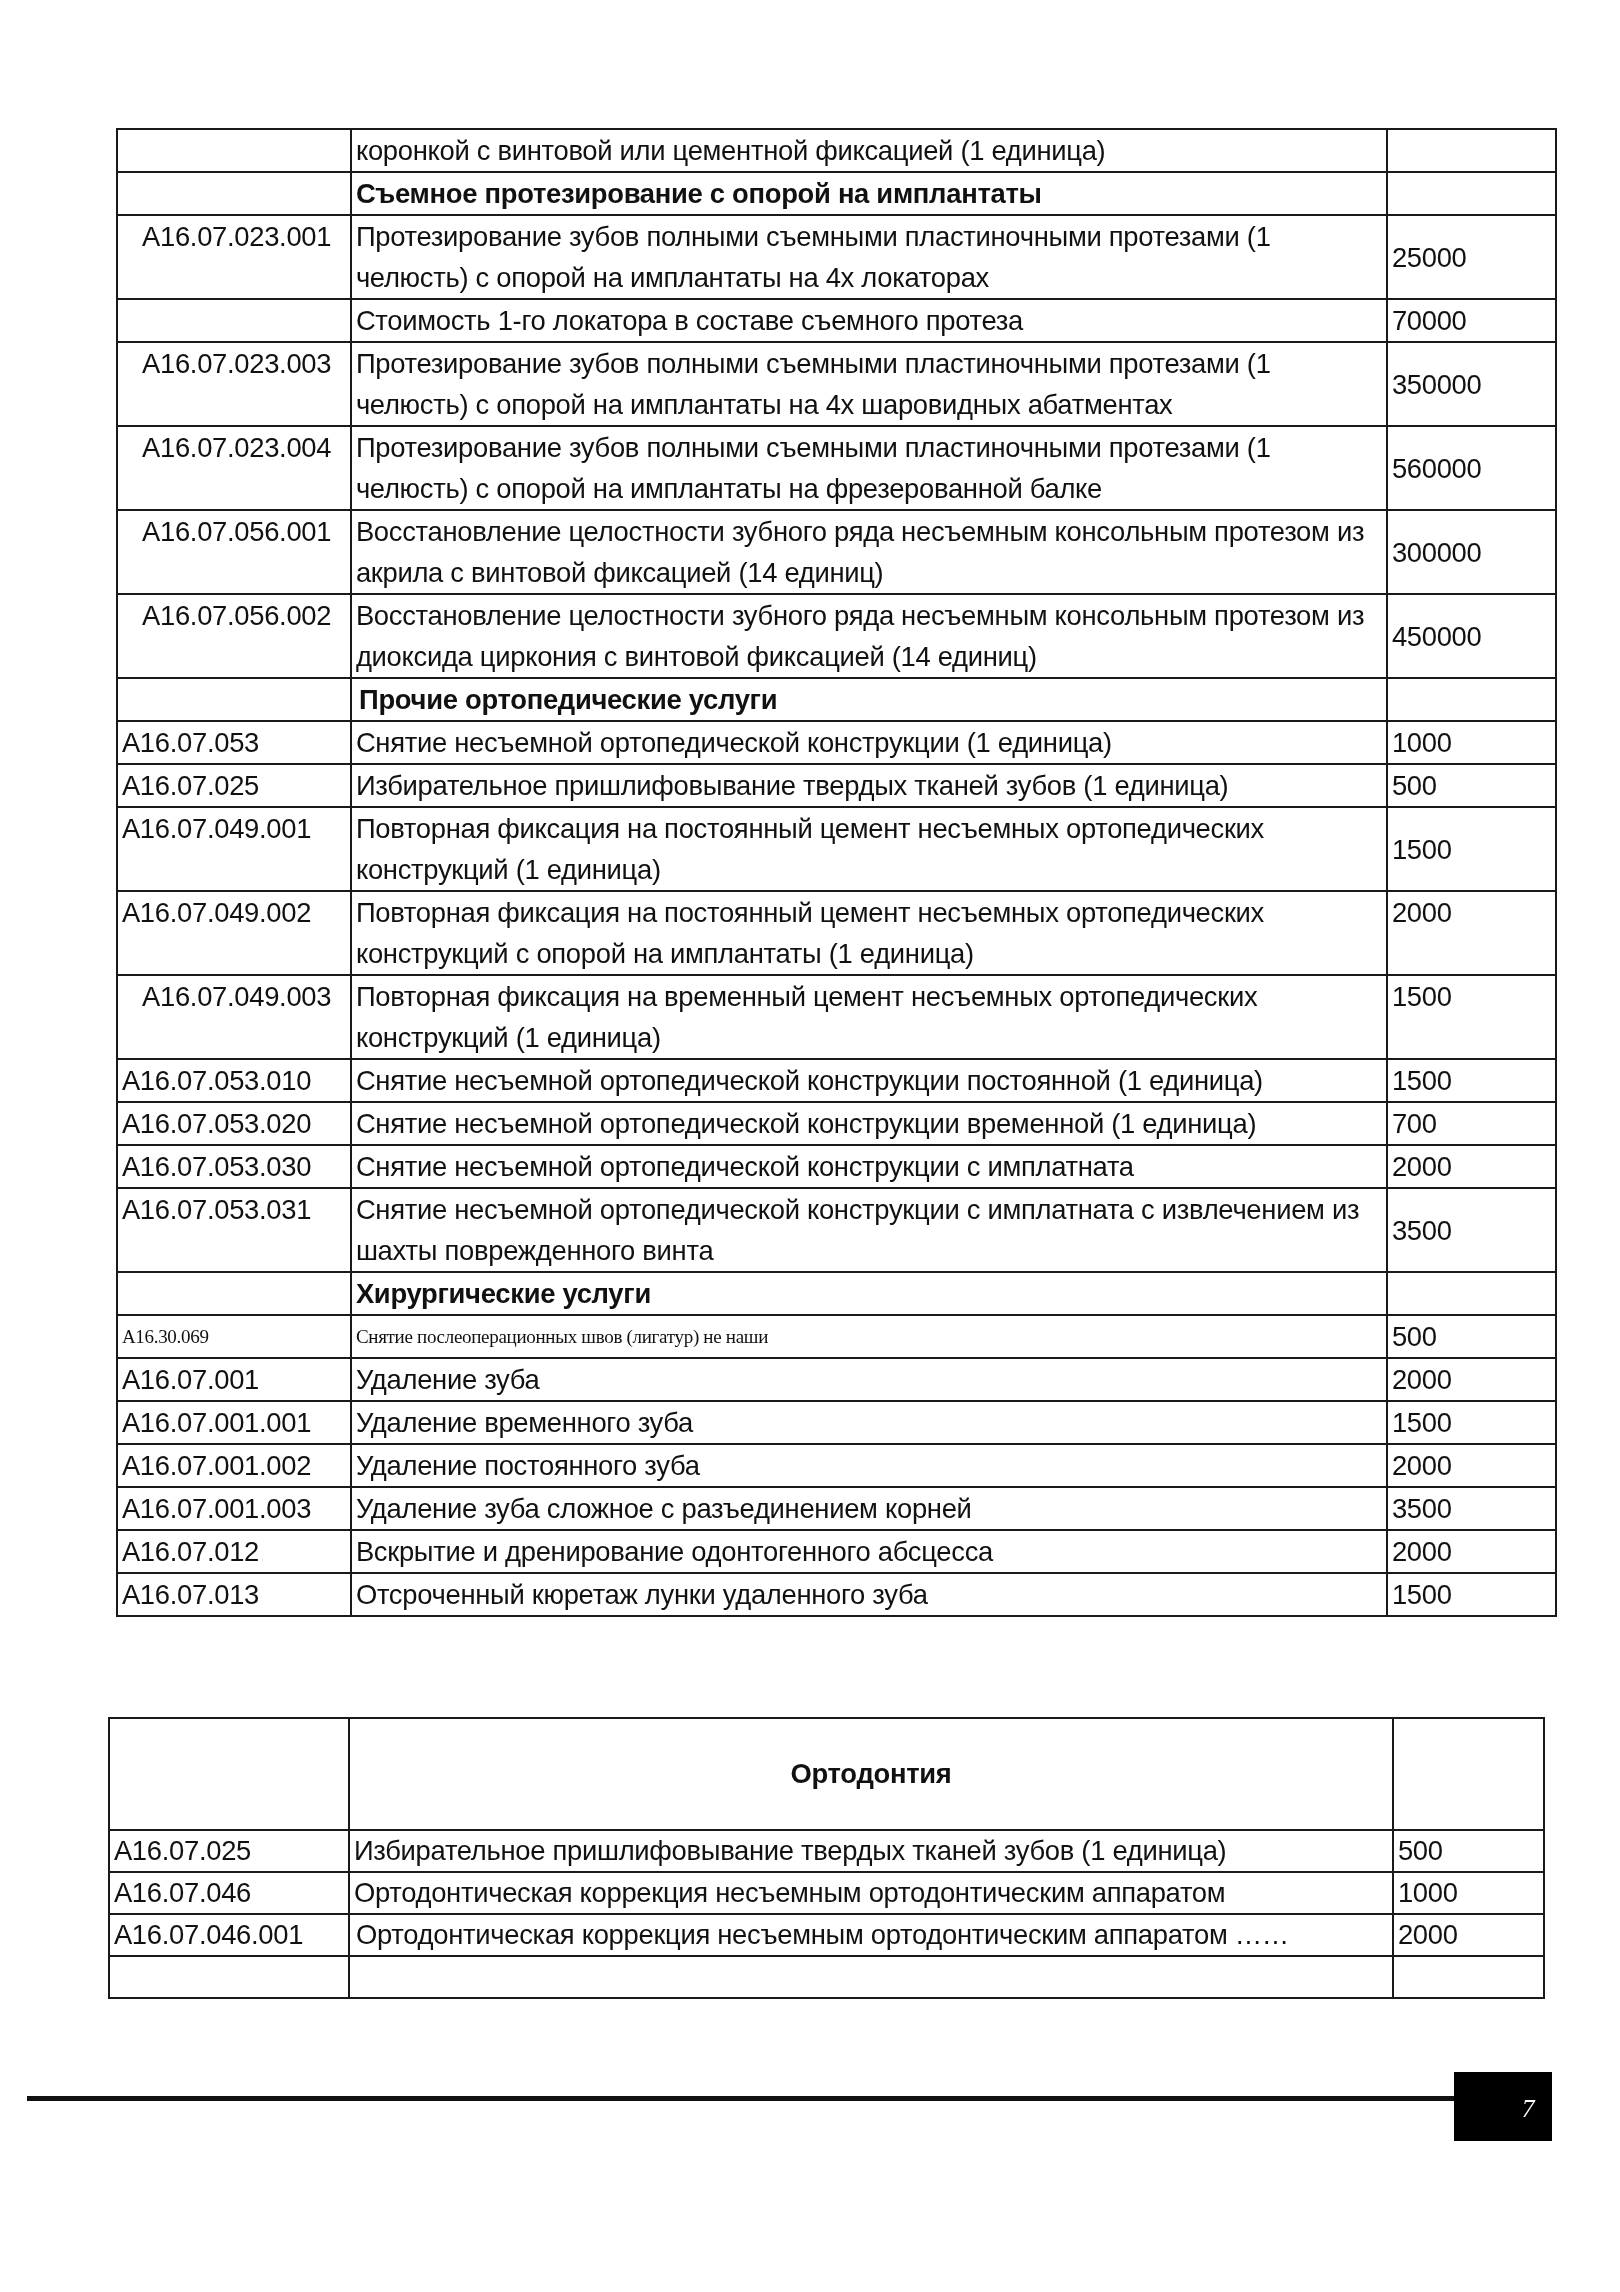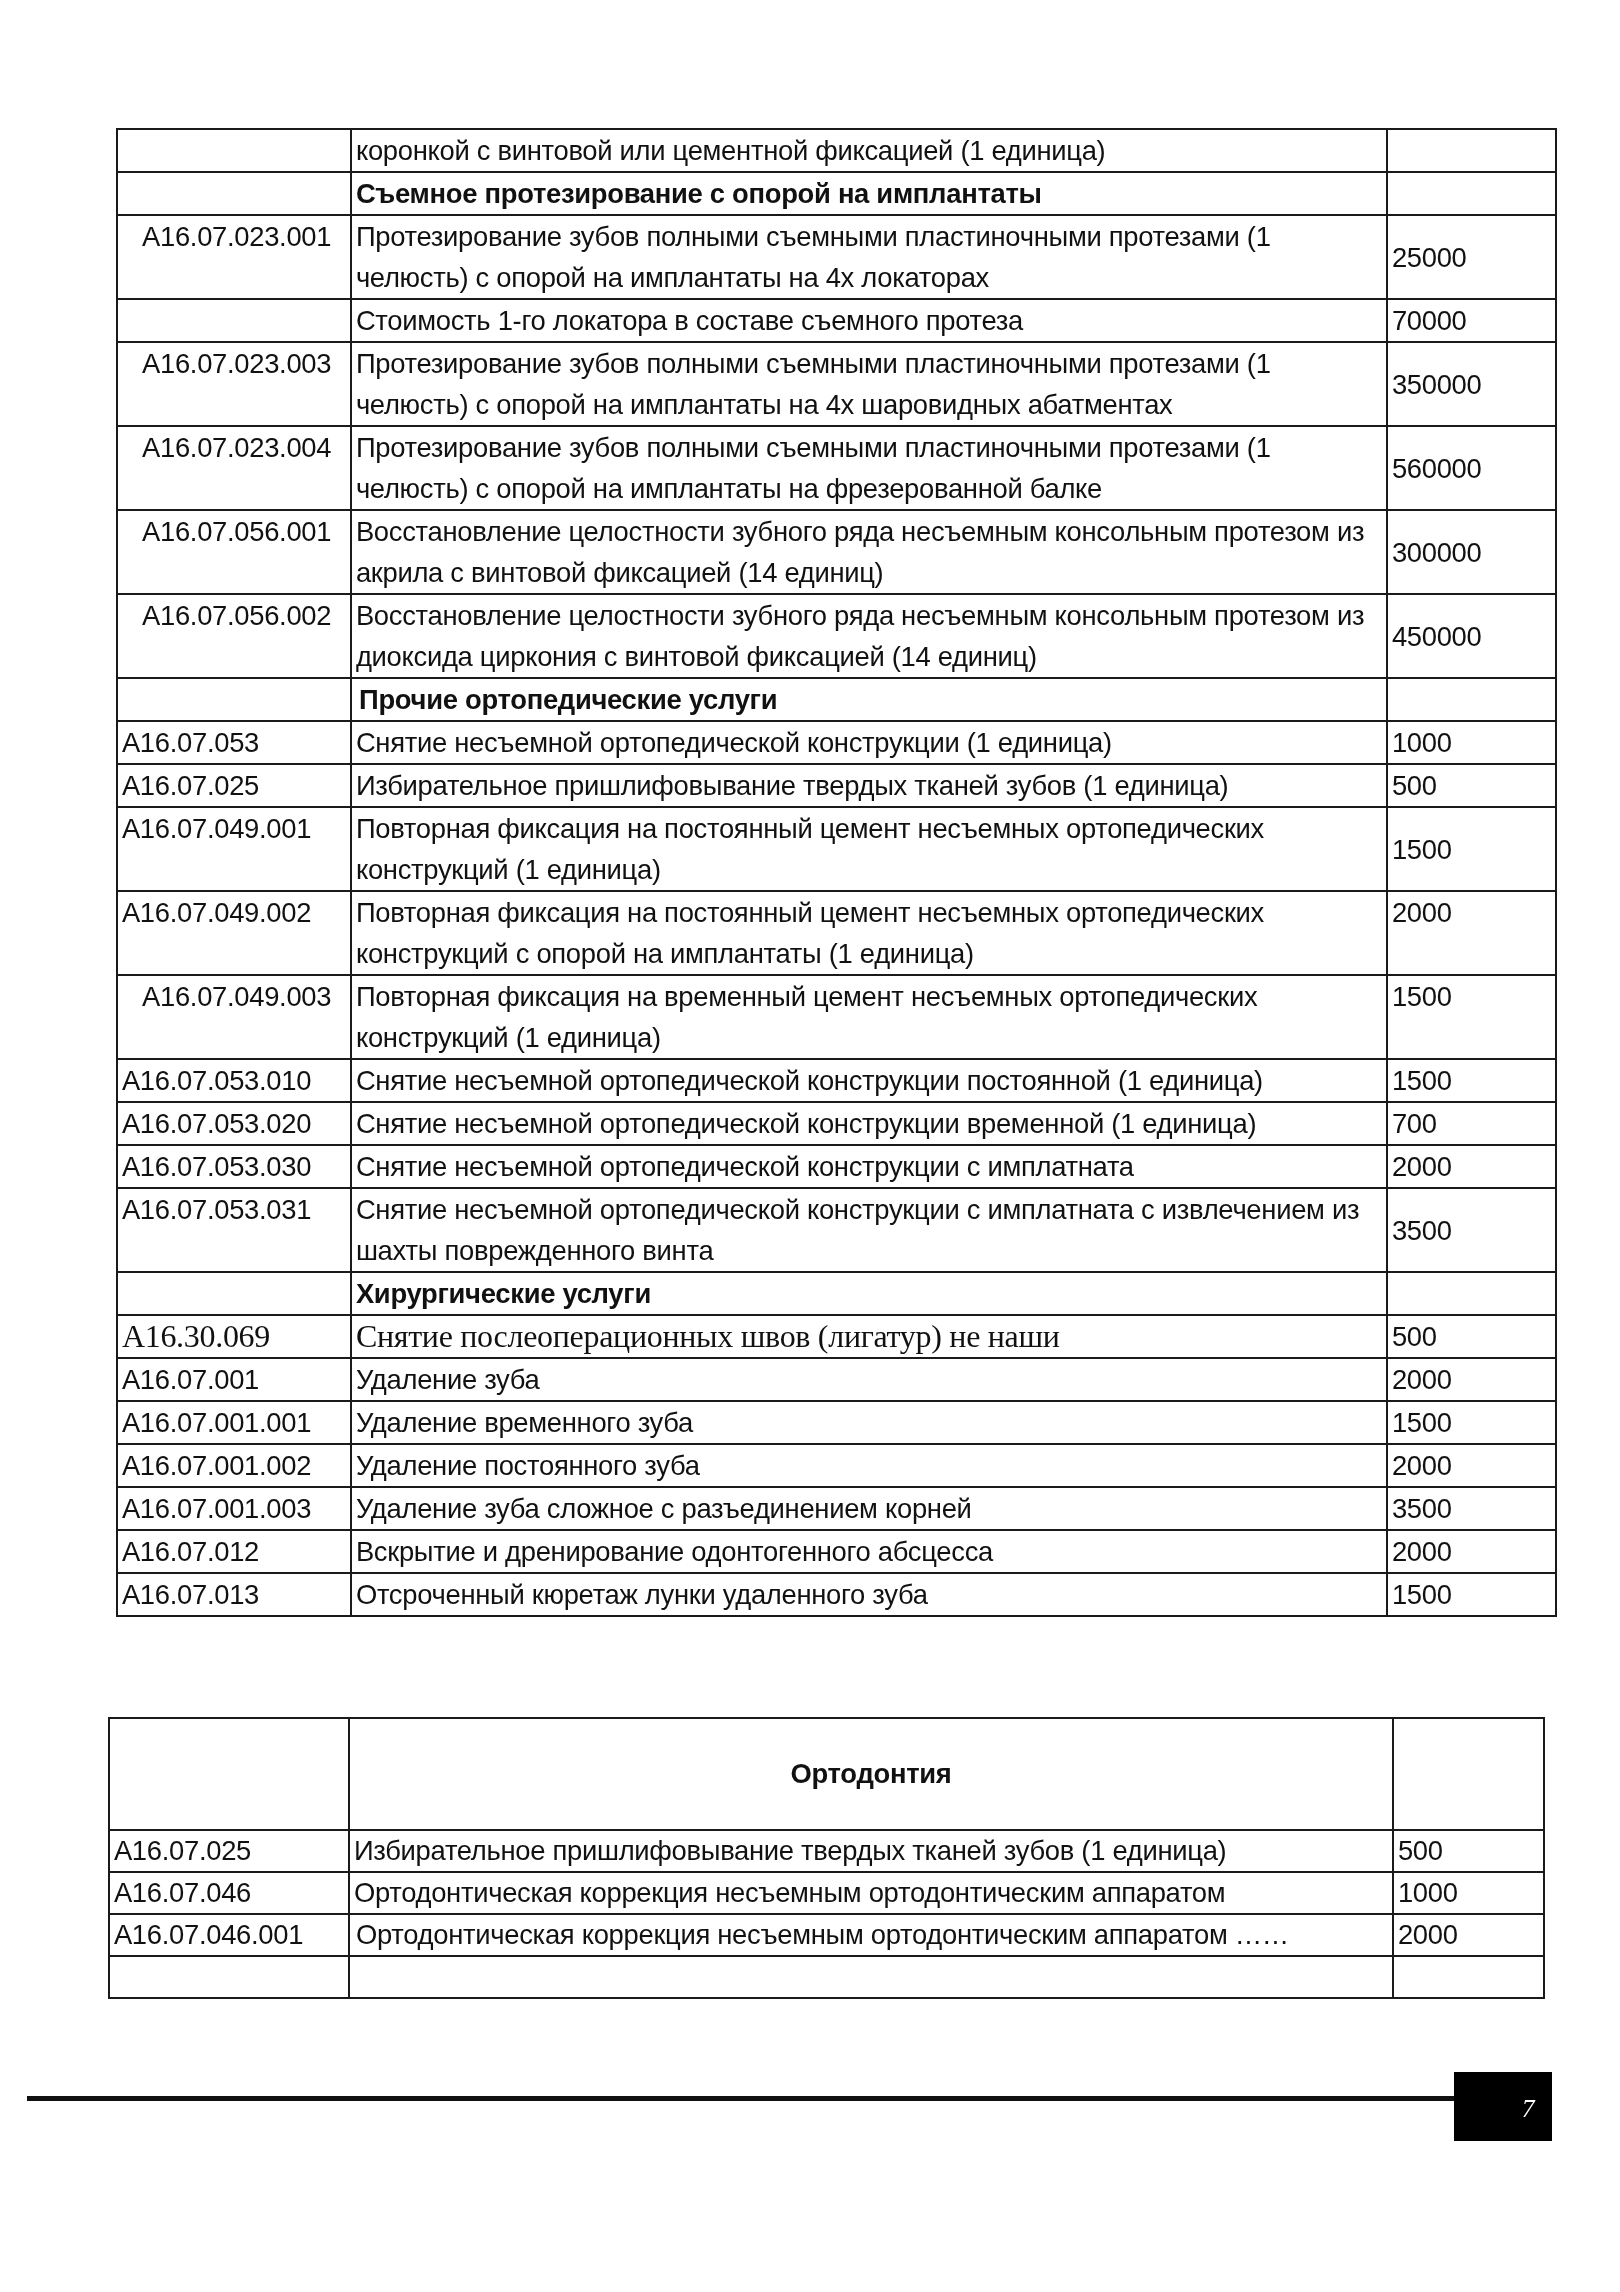--- a/index.html
+++ b/index.html
@@ -7,21 +7,21 @@
          font-family: "Liberation Sans", "DejaVu Sans", sans-serif; color: #111; }
   table { border-collapse: collapse; position: absolute; table-layout: fixed; }
   td { border: 2.5px solid #1a1a1a; font-size: 27.4px; line-height: 41px;
        padding: 0 3.9px; vertical-align: top; letter-spacing: -0.3px; }
   td.code { white-space: nowrap; }
   td.code.indent { padding-left: 24px; }
   td.price { vertical-align: middle; }
   td.price.top { vertical-align: top; }
   td.section { font-weight: bold; margin-left: 8px; }
   td.section.indent { padding-left: 7px; border-radius: 21px; }
-  .serif { font-family: "Liberation Serif", "DejaVu Serif", serif; font-size: 32px; }
+  .serif { font-family: "Liberation Serif", "DejaVu Serif", serif; font-size: 19px; }
   #t1 { left: 116px; top: 128px; width: 1439px; }
   #t1 col.c1 { width: 234px; } #t1 col.c2 { width: 1036px; } #t1 col.c3 { width: 169px; }
   #t2 { left: 108px; top: 1717px; width: 1435px; }
   #t2 col.c1 { width: 240px; } #t2 col.c2 { width: 1044px; } #t2 col.c3 { width: 151px; }
   #t2 td { line-height: 40px; }
   #t2 td.header { height: 110px; text-align: center; vertical-align: middle; font-weight: bold; }
   #t2 td.empty { height: 40px; }
   .footer-line { position: absolute; left: 26.5px; top: 2096px; width: 1441px; height: 4.9px; background: #111; }
   .page-box { position: absolute; left: 1454px; top: 2072px; width: 98px; height: 69px; background: #000; }
   .page-num { position: absolute; right: 17.6px; top: 21.6px; color: #fff;

